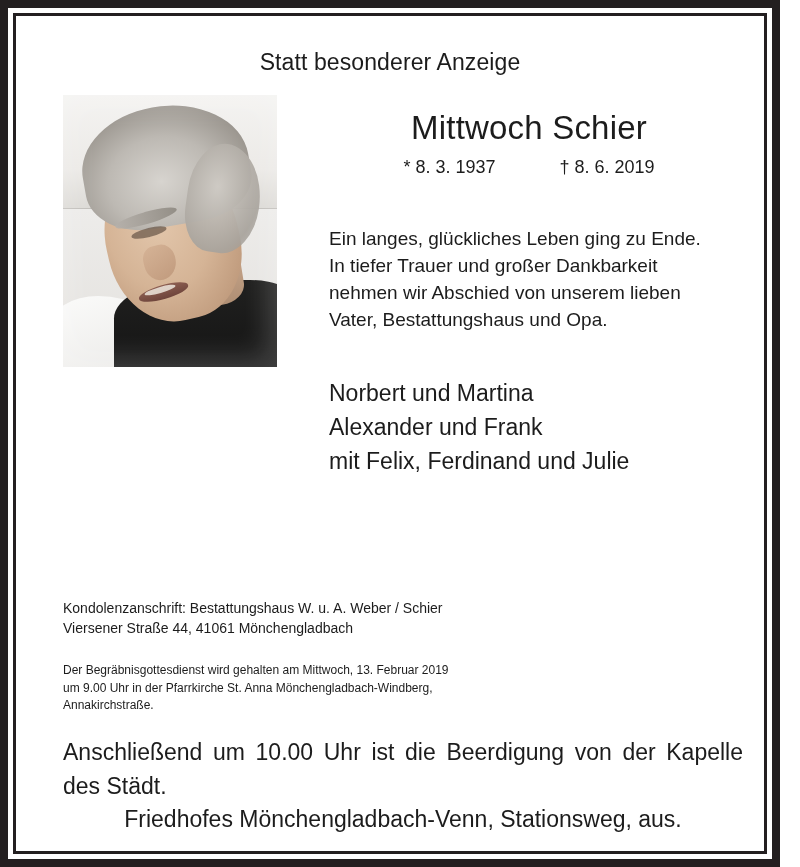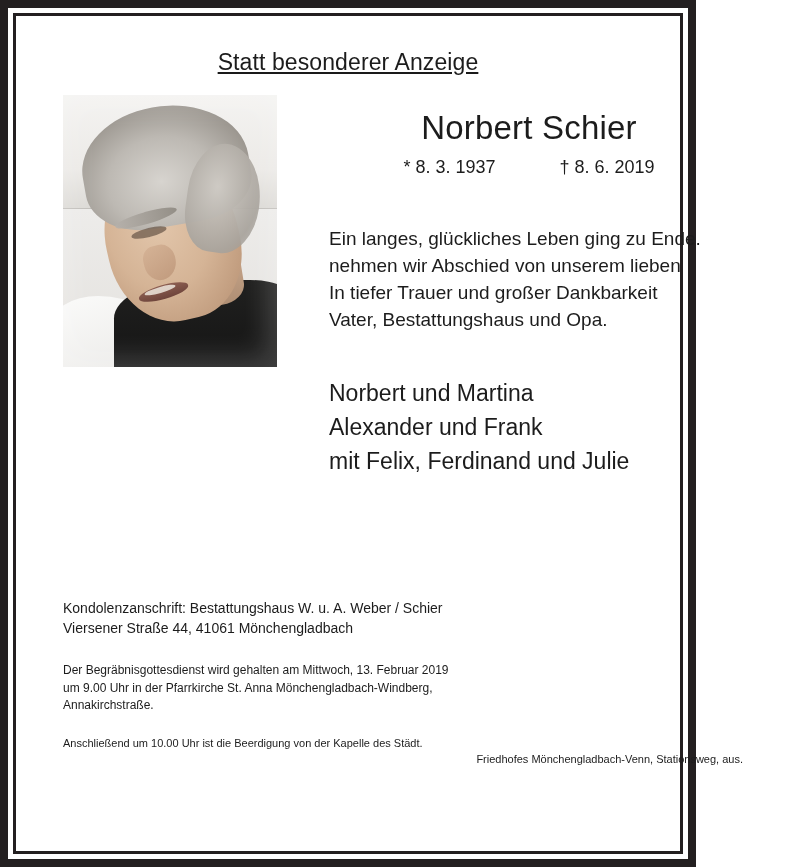--- a/index.html
+++ b/index.html
@@ -13,26 +13,25 @@
     height: 867px;
     font-family: "Liberation Sans", sans-serif;
     color: #1a1a1a;
     -webkit-font-smoothing: antialiased;
   }
 
   
   #notice {
     position: relative;
     box-sizing: border-box;
-    width: 696px;
+    width: 780px;
     height: 867px;
     background: #ffffff;
     border: 8px solid #231f20;   
     padding: 5px;                
-    text-decoration: underline;
   }
   #notice-inner {
     box-sizing: border-box;
     width: 100%;
     height: 100%;
     border: 3px solid #231f20;   
     background: #ffffff;
     position: relative;
   }
 
@@ -209,26 +208,26 @@
   .service {
     margin-top: 24px;
     font-size: 12px;
     line-height: 1.45;
     text-align: justify;
     color: #1c1c1c;
   }
   .service .last { text-align: left; }
   .burial {
     margin-top: 22px;
-    font-size: 11px;
+    font-size: 23px;
     line-height: 1.45;
     text-align: justify;
     color: #1c1c1c;
   }
-  .burial .last { text-align: right; }
+  .burial .last { text-align: center; }
 
   .nowrap { white-space: nowrap; }
 </style>
 </head>
 <body>
 
 <div id="notice">
   <div id="notice-inner">
 
     <div class="headline">Statt besonderer Anzeige</div>
@@ -248,31 +247,31 @@
         <div class="ph-brow"></div>
         <div class="ph-eye"></div>
         <div class="ph-nose"></div>
         <div class="ph-mouth"></div>
         <div class="ph-teeth"></div>
         <div class="ph-soft"></div>
       </div>
 
       <div class="rightcol">
 
-        <div class="name">Norbert Schier</div>
+        <div class="name">Mittwoch Schier</div>
 
         <div class="dates">
           <span class="born nowrap">* 8. 3. 1937</span>
           <span class="died nowrap">† 8. 6. 2019</span>
         </div>
 
         <div class="message">
           <div>Ein langes, glückliches Leben ging zu Ende.</div>
+          <div>In tiefer Trauer und großer Dankbarkeit</div>
           <div>nehmen wir Abschied von unserem lieben</div>
-          <div>In tiefer Trauer und großer Dankbarkeit</div>
           <div class="last">Vater, Bestattungshaus und Opa.</div>
         </div>
 
         <div class="family">
           <div>Norbert und Martina</div>
           <div>Alexander und Frank</div>
           <div>mit Felix, Ferdinand und Julie</div>
         </div>
 
       </div>

